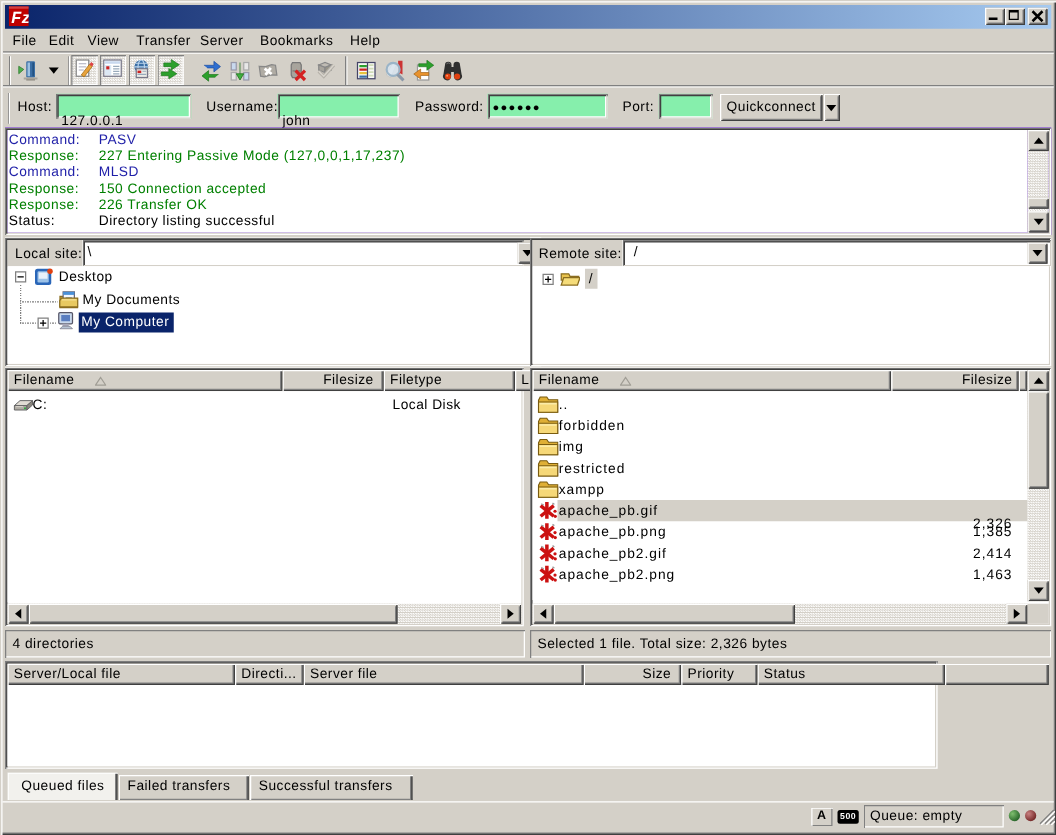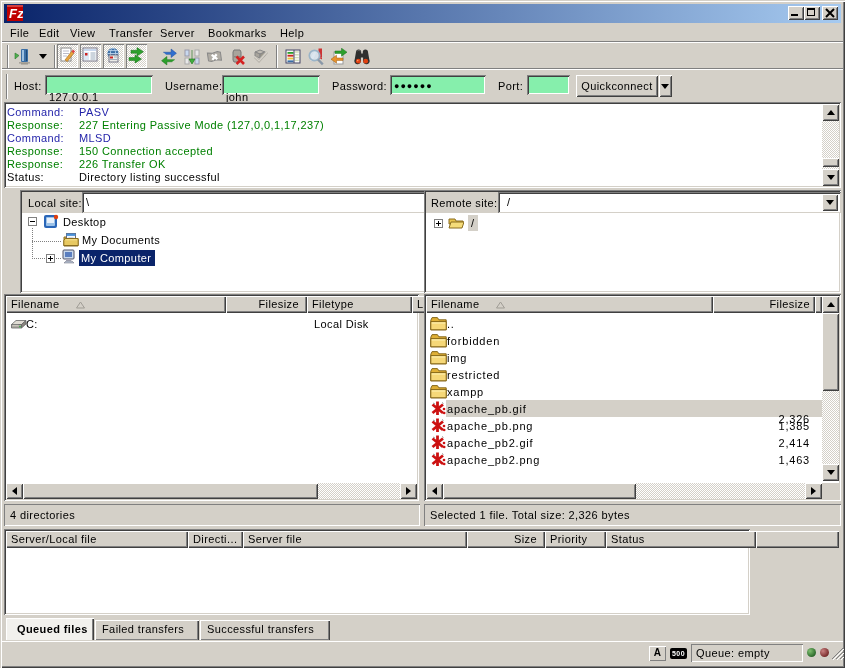--- a/index.html
+++ b/index.html
@@ -263,21 +263,21 @@
     <div class="sbb" style="top:0">
         <div class="arr up"></div>
       </div>
     <div class="thumb" style="left:0;width:17px;top:54px;height:9px"></div>
     <div class="sbb" style="bottom:0">
         <div class="arr down"></div>
       </div>
   </div>
 </div>
 
-<div class="pane" style="left:20px;top:190px;width:429px;height:103px">
+<div class="pane" style="left:4px;top:190px;width:429px;height:103px">
   <div class="sitebar">
     <span class="abs" style="left:6px;top:5px">Local site:</span>
     <div class="field abs" style="left:60px;top:0;width:353px;height:21px;padding:4px 0 0 4px">\</div>
     <div class="sbb" style="right:1px;top:2px;width:16px;height:17px">
         <div class="arr down"></div>
       </div>
   </div>
 
   <div class="abs" style="left:2px;top:23px;right:2px;bottom:2px;background:#fff">
     <div class="dotV" style="left:10px;top:15px;height:31px"></div>
@@ -517,21 +517,21 @@
     <div class="hdrcell" style="left:182px;width:55px">Directi...</div>
     <div class="hdrcell" style="left:237px;width:224px">Server file</div>
     <div class="hdrcell" style="left:461px;width:78px;text-align:right;padding-right:8px">Size</div>
     <div class="hdrcell" style="left:539px;width:61px">Priority</div>
     <div class="hdrcell" style="left:600px;width:150px">Status</div>
     <div class="hdrcell" style="left:750px;width:83px"></div>
   </div>
   <div class="abs" style="left:2px;top:19px;right:2px;bottom:2px;background:#fff"></div>
 </div>
 
-<div class="tab" style="left:6px;top:618px;width:88px;font-weight:bold;z-index:2;height:22px;background:#f2f1ed;padding:5px 0 0 11px">Queued files</div>
+<div class="tab" style="left:6px;top:618px;width:88px;font-weight:normal;z-index:2;height:22px;background:#f2f1ed;padding:5px 0 0 11px">Queued files</div>
 <div class="tab" style="left:95px;top:620px;width:104px;height:20px;padding:3px 0 0 7px;box-shadow:inset 1px 1px 0 #ffffff, inset -1px 0 0 #404040, inset -2px 0 0 #808080, inset 0 -1px 0 #808080">Failed transfers</div>
 <div class="tab" style="left:200px;top:620px;width:130px;height:20px;padding:3px 0 0 7px;box-shadow:inset 1px 1px 0 #ffffff, inset -1px 0 0 #404040, inset -2px 0 0 #808080, inset 0 -1px 0 #808080">Successful transfers</div>
 
 <div class="abs" style="left:2px;top:641px;width:841px;height:1px;background:#fff"></div>
 <div id="statusbar" class="abs">
   <div class="raised1 abs" style="left:647px;top:7px;width:17px;height:15px;text-align:center;font-weight:bold;font-size:10px;padding-top:1px">A</div>
   <div class="abs" style="left:668px;top:9px;width:17px;height:11px;background:#000;border-radius:2px;color:#fff;font-size:7px;text-align:center;line-height:11px;font-weight:bold">500</div>
   <div class="sunken1 abs" style="left:689px;top:5px;width:112px;height:18px;background:#d4d0c8;padding:3px 0 0 5px">Queue: empty</div>
   <div class="led" style="left:805px;background:radial-gradient(circle at 3px 3px,#7fbf6f,#2d6b2d 70%,#1a3d1a)"></div>
   <div class="led" style="left:818px;background:radial-gradient(circle at 3px 3px,#c98080,#7a2d2d 70%,#441a1a)"></div>

